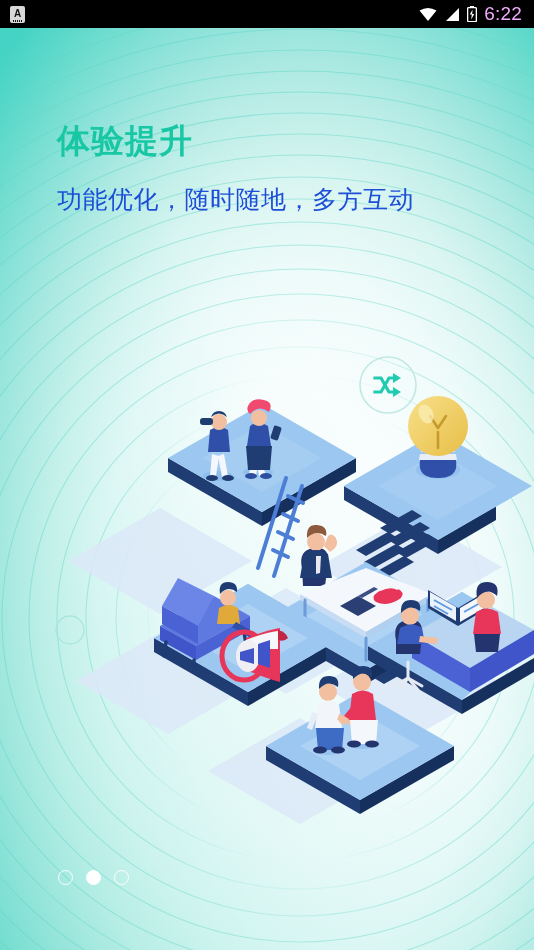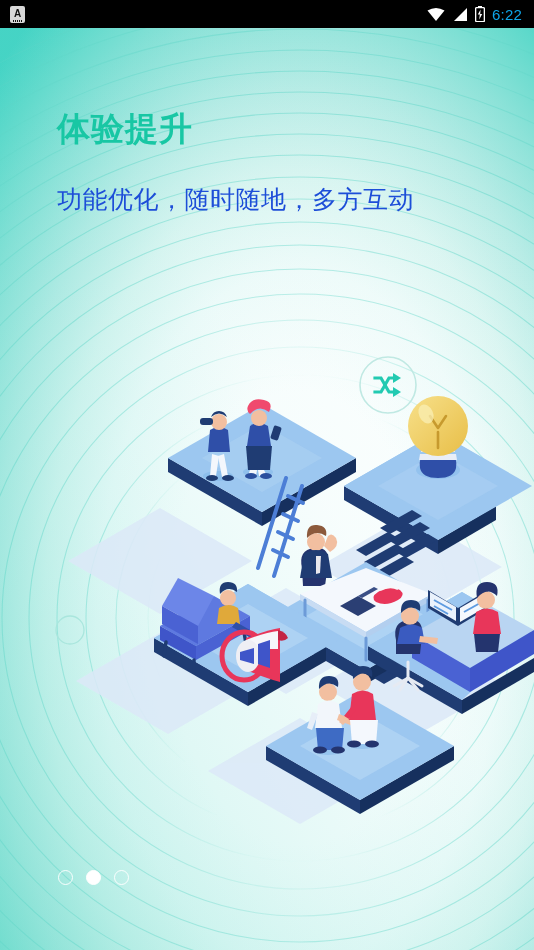--- a/index.html
+++ b/index.html
@@ -27,32 +27,32 @@
   .ime-badge{
     width:15px;height:17px;background:#d8d8d8;border-radius:2px;
     color:#111;font-size:10px;font-weight:bold;line-height:12px;
     display:flex;align-items:center;justify-content:center;
     position:relative;
   }
   .ime-badge:after{
     content:"";position:absolute;bottom:1px;left:3px;width:9px;height:2px;
     background:repeating-linear-gradient(90deg,#111 0 1px,transparent 1px 2px);
   }
-  .clock{color:#0ea5e9;font-size:15px;letter-spacing:.2px;}
+  .clock{color:#f0abfc;font-size:19px;letter-spacing:.2px;}
 
   
   #bg{
     position:absolute;left:0;top:28px;width:534px;height:922px;
     overflow:hidden;
   }
   #bg svg{display:block;width:534px;height:922px;}
 
   
   #title{
-    position:absolute;left:57px;top:107px;
+    position:absolute;left:57px;top:119px;
     font-size:33px;font-weight:bold;letter-spacing:1px;
     color:#18C7A4;
     z-index:20;
     white-space:nowrap;
   }
   #subtitle{
     position:absolute;left:57px;top:183px;
     font-size:25px;letter-spacing:.5px;
     color:#1d4ed8;
     z-index:20;

